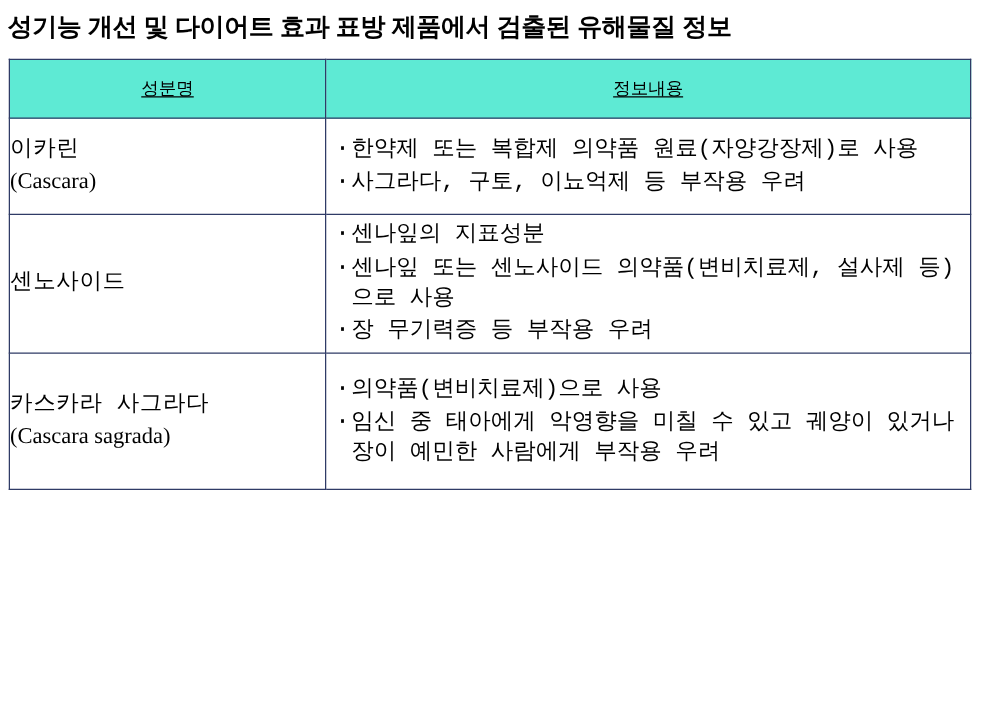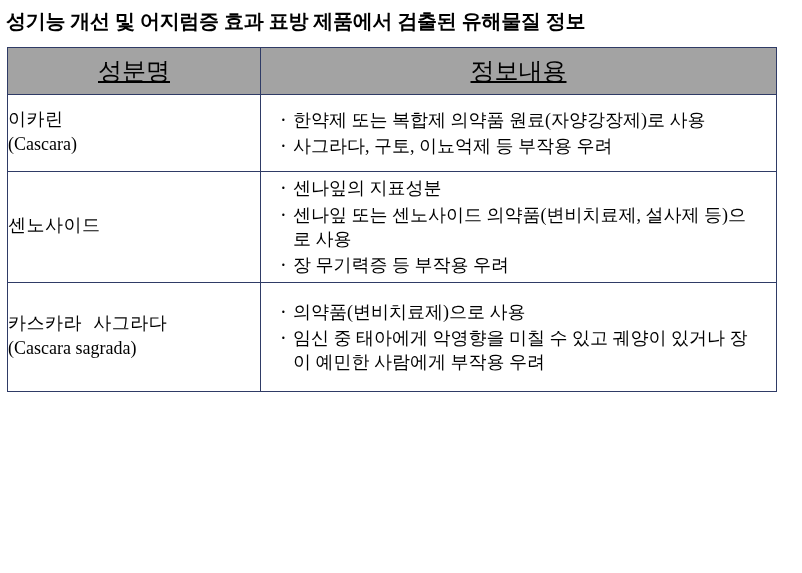--- a/index.html
+++ b/index.html
@@ -34,24 +34,24 @@
     width: 769px;
     margin-left: 3px;
     table-layout: fixed;
   }
   table.info-table td, table.info-table th {
     border: 1px solid #2f3b66;
     vertical-align: middle;
     padding: 0;
   }
   thead th {
-    background: #a3a3a3;
+    background: #5eead4;
     height: 46px;
     font-weight: normal;
-    font-size: 24px;
+    font-size: 14px;
     text-align: center;
   }
   thead th .hdr {
     text-decoration: underline;
     text-underline-offset: 2px;
   }
   col.c1 { width: 253px; }
   col.c2 { width: 516px; }
 
   td.name-cell {
@@ -73,41 +73,42 @@
     line-height: 1.35;
   }
   ul.bullets {
     list-style: none;
     margin: 0;
     padding: 0;
   }
   ul.bullets li {
     position: relative;
     padding-left: 16px;
-    margin: 2px 16px;
+    margin: 2px 4px;
+    font-family: Liberation Mono, monospace;
   }
   ul.bullets li::before {
     content: "\00B7";
     position: absolute;
     left: 3px;
     top: -1px;
     font-size: 20px;
     line-height: 1.3;
   }
   tr.r1 td { height: 76px; }
   tr.r2 td { height: 78px; }
   tr.r3 td { height: 110px; }
   tr.r4 td { height: 108px; }
 </style>
 </head>
 <body>
 
 <div class="page">
 
-  <h1 class="doc-title">성기능 개선 및 어지럼증 효과 표방 제품에서 검출된 유해물질 정보</h1>
+  <h1 class="doc-title">성기능 개선 및 다이어트 효과 표방 제품에서 검출된 유해물질 정보</h1>
 
   <table class="info-table">
     <colgroup>
       <col class="c1">
       <col class="c2">
     </colgroup>
     <thead>
       <tr>
         <th><span class="hdr">성분명</span></th>
         <th><span class="hdr">정보내용</span></th>

